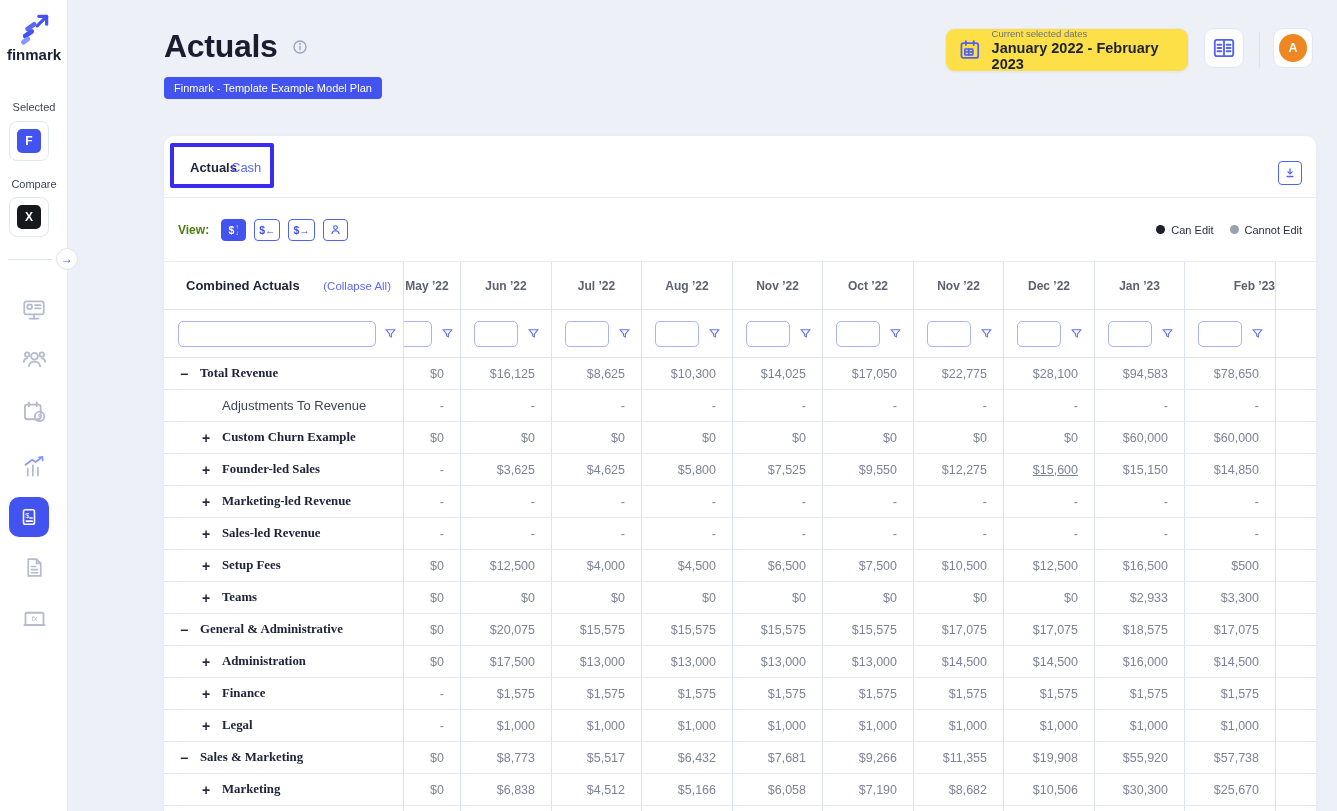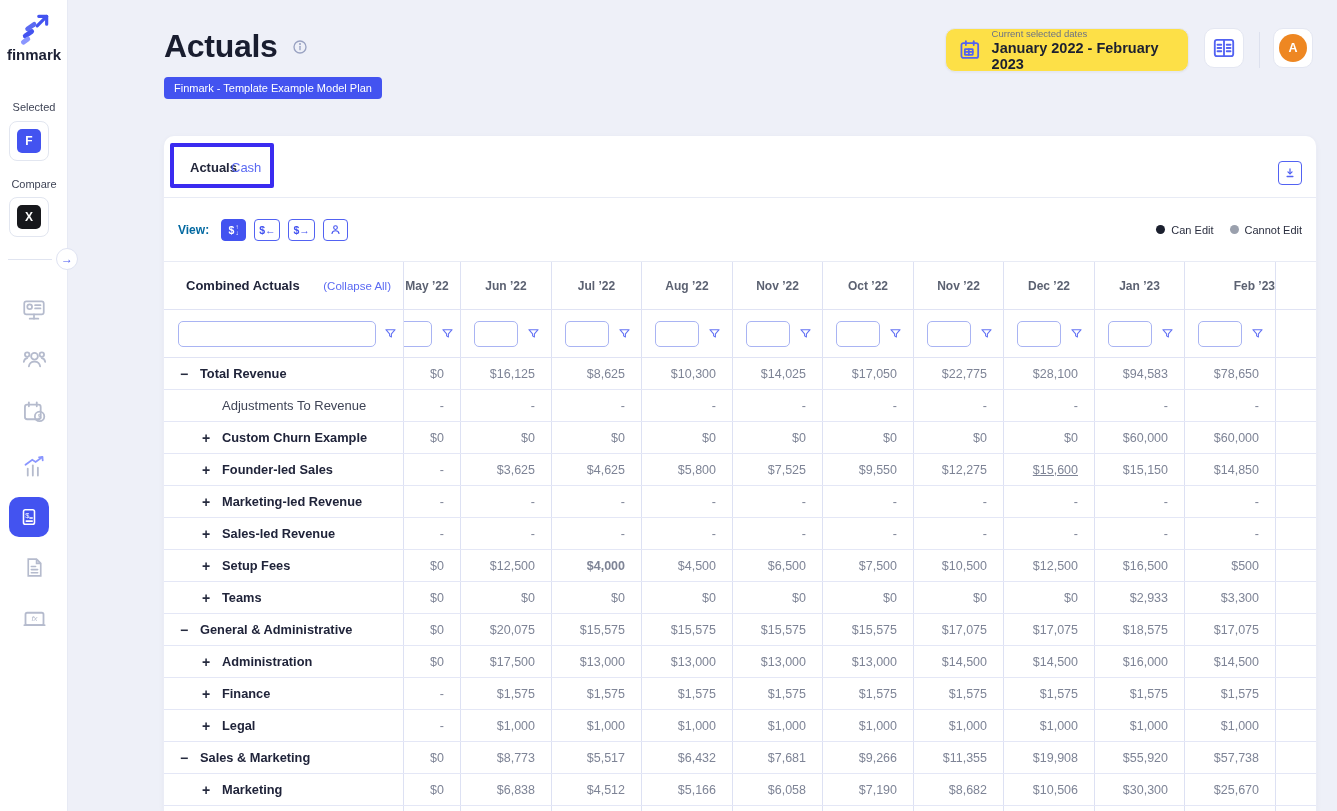--- a/index.html
+++ b/index.html
@@ -32,21 +32,21 @@
   
   .card { position:absolute; left:164px; top:136px; width:1152px; height:675px; background:#fff; border-radius:10px 10px 0 0; box-shadow:0 0 0 1px #ebedf6, 0 2px 6px rgba(25,35,80,.05); overflow:hidden; }
   .tabs-row { position:relative; height:62px; border-bottom:1px solid #e8ebf5; }
   .tab-annotation { position:absolute; left:6px; top:7px; width:104px; height:45px; border:4px solid #3a2bf0; border-radius:2px; pointer-events:none; }
   .tab { position:absolute; top:0; height:62px; display:flex; align-items:center; font-size:13px; cursor:pointer; }
   .tab.active { left:26px; font-weight:700; color:#23273b; }
   .tab.inactive { left:67px; color:#5b6af2; font-weight:500; }
   .download-btn { position:absolute; right:14px; top:25px; width:24px; height:24px; border:1.5px solid #5262f2; border-radius:4px; display:flex; align-items:center; justify-content:center; cursor:pointer; background:#fff; }
 
   .view-row { height:64px; border-bottom:1px solid #e8ebf5; display:flex; align-items:center; padding:0 14px; }
-  .view-label { font-size:12px; font-weight:700; color:#0369a1; margin-right:12px; }
+  .view-label { font-size:12px; font-weight:700; color:#4d7c0f; margin-right:12px; }
   .vbtn { height:22px; min-width:25px; border:1px solid #5262f2; border-radius:4px; color:#4353f0; display:flex; align-items:center; justify-content:center; font-size:10.5px; font-weight:700; background:#fff; padding:0 4px; margin-right:8px; cursor:pointer; gap:1px; }
   .vbtn.active { background:#4353f0; color:#fff; border-color:#4353f0; }
   .arr-col { display:flex; flex-direction:column; font-size:6.5px; line-height:5.5px; font-weight:400; }
   .legend { margin-left:auto; display:flex; gap:16px; align-items:center; font-size:11px; color:#2a2e3f; }
   .legend-item { display:flex; align-items:center; gap:6px; }
   .dot { width:9px; height:9px; border-radius:50%; display:inline-block; }
 
   
   .thead { display:flex; height:48px; border-bottom:1px solid #e0e3f4; }
   .name-h { width:240px; border-right:1px solid #dde1f3; display:flex; align-items:center; justify-content:space-between; padding:0 12px 0 22px; }
@@ -65,21 +65,21 @@
   .fcell.first .funnel { margin-left:8px; }
   .fcell.col-may { padding-left:0; }
   .fcell.col-may .f-input { margin-left:-16px; }
 
   .trow { display:flex; height:32px; border-bottom:1px solid #e4e7f6; background:#fff; }
   .name-cell { width:240px; border-right:1px solid #dde1f3; display:flex; align-items:center; padding-left:14px; }
   .name-cell.no-icon { padding-left:48px; }
   .toggle { width:12px; text-align:center; font-size:14px; font-weight:700; color:#262b3f; cursor:pointer; line-height:1; }
   .toggle.plus { margin-left:22px; }
   .rlabel { margin-left:10px; font-size:13px; color:#3f4456; white-space:nowrap; }
-  .rlabel.b { font-weight:700; color:#20243a; font-size:12.8px; }
+  .rlabel.b { font-weight:700; color:#20243a; font-size:12.8px;font-family:Liberation Serif, serif; }
   .val-cell { border-right:1px solid #dde1f3; display:flex; align-items:center; justify-content:flex-end; padding-right:16px; font-size:12.5px; color:#7e8496; font-weight:500; flex:none; }
   .trow.partial { border-bottom:none; }
 
   svg { display:block; }
 </style>
 </head>
 <body>
 
 <div class="sidebar">
   <div class="logo">
@@ -496,21 +496,21 @@
         <div class="val-cell" style="width: 91px;">-</div>
         <div class="spacer-cell"></div>
       </div>
       <div class="trow">
         <div class="name-cell">
           <span class="toggle plus">+</span>
           <span class="rlabel b">Setup Fees</span>
         </div>
         <div class="val-cell" style="width: 57px;">$0</div>
         <div class="val-cell" style="width: 91px;">$12,500</div>
-        <div class="val-cell" style="width: 90px; font-weight: bold;">$4,000</div>
+        <div class="val-cell" style="width: 90px;">$4,000</div>
         <div class="val-cell" style="width: 91px;">$4,500</div>
         <div class="val-cell" style="width: 90px;">$6,500</div>
         <div class="val-cell" style="width: 91px;">$7,500</div>
         <div class="val-cell" style="width: 90px;">$10,500</div>
         <div class="val-cell" style="width: 91px;">$12,500</div>
         <div class="val-cell" style="width: 90px;">$16,500</div>
         <div class="val-cell" style="width: 91px;">$500</div>
         <div class="spacer-cell"></div>
       </div>
       <div class="trow">

